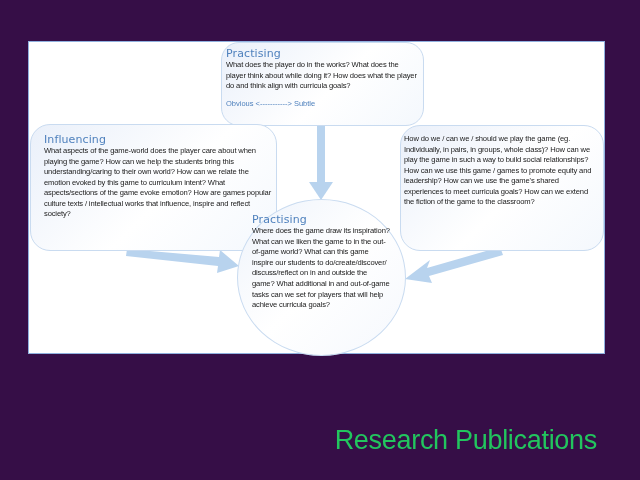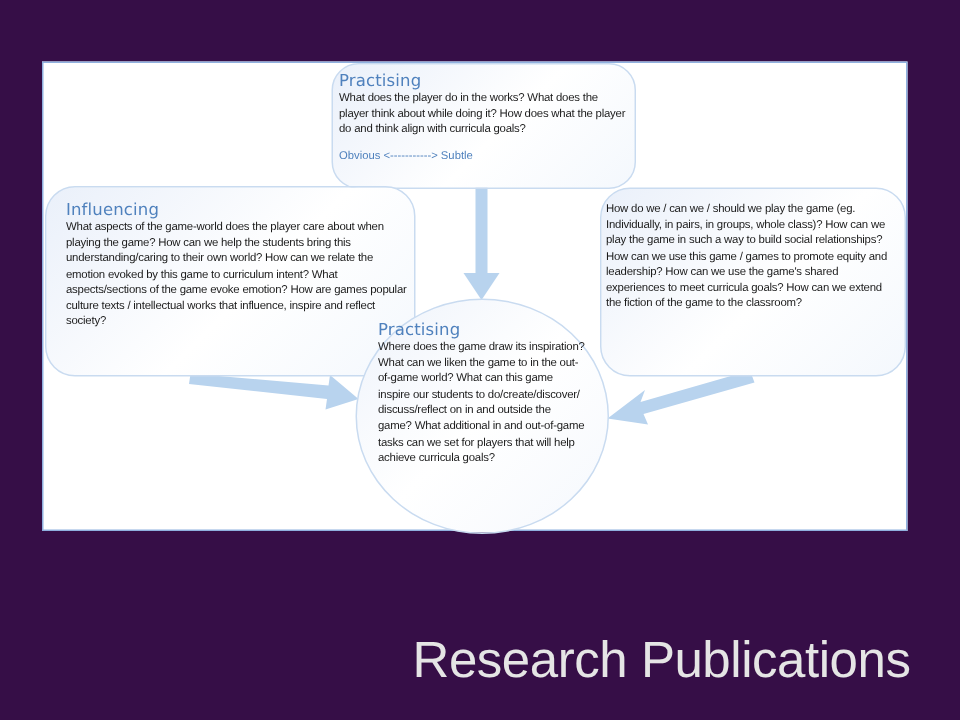--- a/index.html
+++ b/index.html
@@ -90,25 +90,25 @@
     height: 157px;
     border-radius: 50%;
     padding: 13px 14px 0 14px;
     background: linear-gradient(135deg, #eef3fb 0%, #ffffff 50%, #f5f8fd 100%);
   }
   .node-inspiring .body {
     line-height: 10.6px;
   }
   .slide-title {
     position: absolute;
-    right: 33px;
+    right: 43px;
     top: 420px;
-    color: #e5e5e5;
+    color: #22c55e;
     font-family: "Liberation Sans", sans-serif;
-    font-size: 34px;
+    font-size: 27px;
     line-height: 40px;
     letter-spacing: -0.3px;
     white-space: nowrap;
   }
 </style>
 </head>
 <body>
 
 <div class="panel"></div>
 

